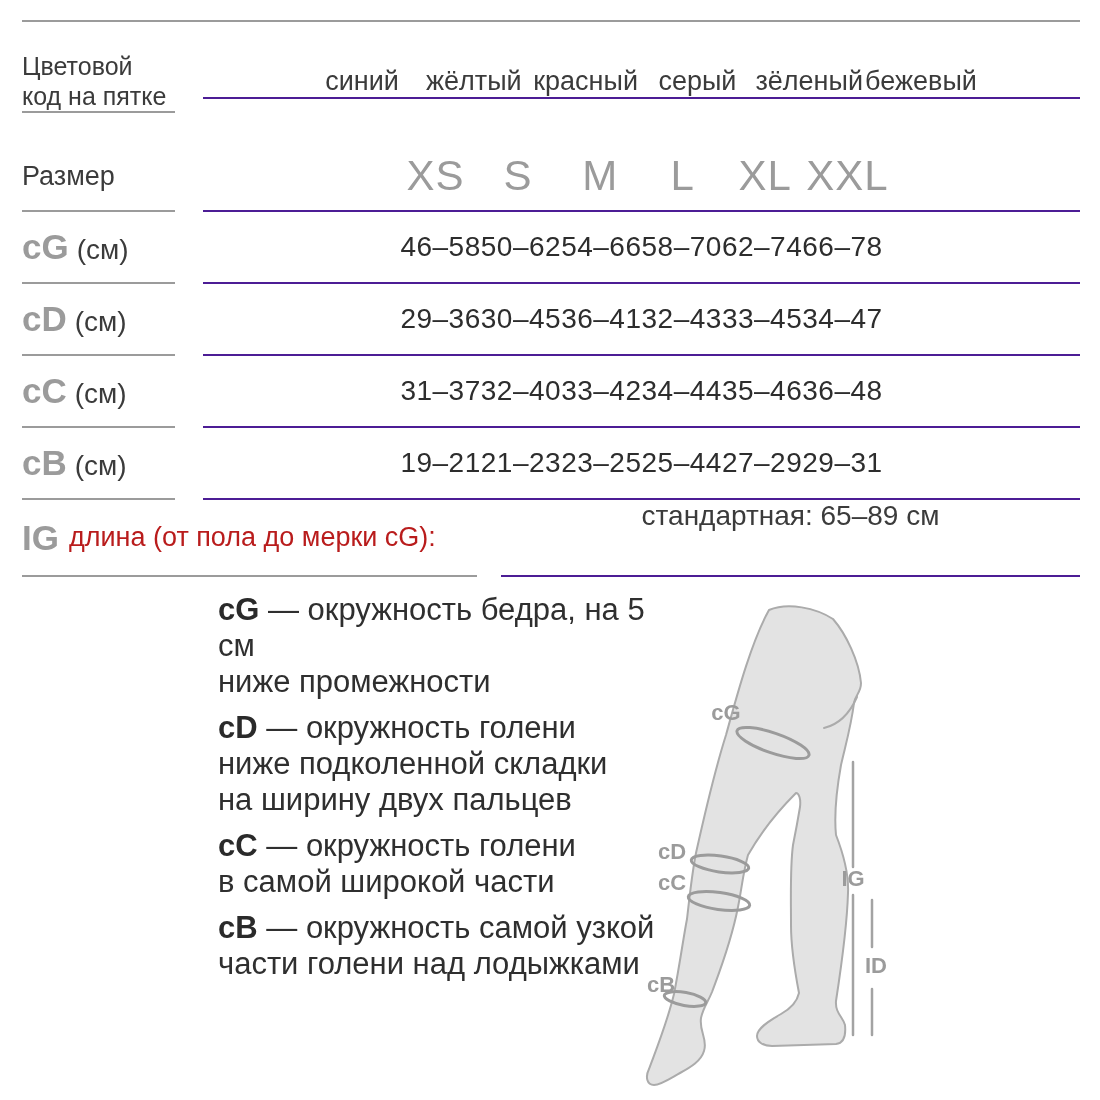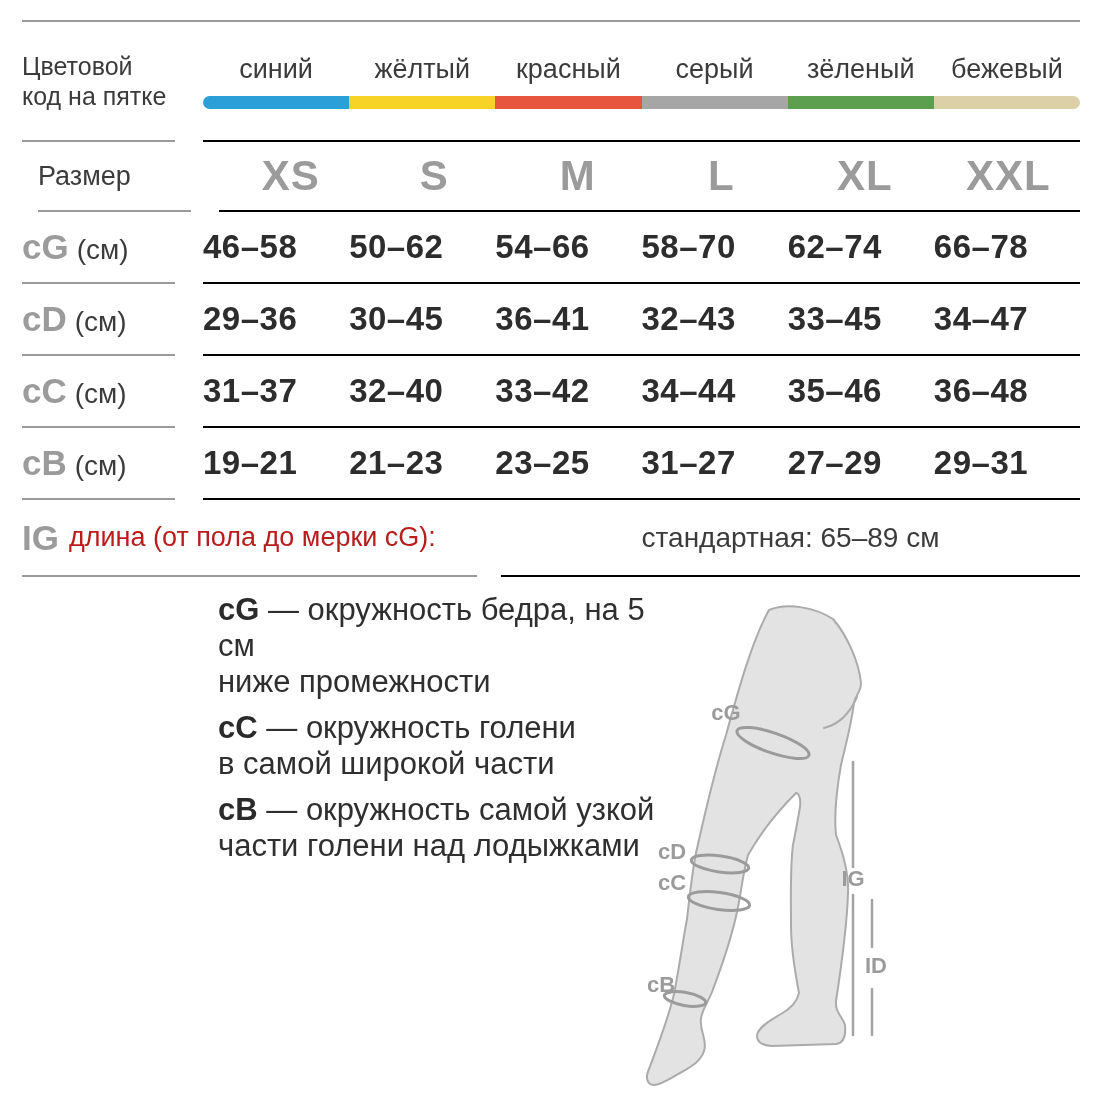--- a/index.html
+++ b/index.html
@@ -5,41 +5,41 @@
   html,body{margin:0;padding:0;background:#fff;}
   .sheet{position:relative;width:1100px;height:1100px;background:#fff;overflow:hidden;
          font-family:"Liberation Sans",sans-serif;color:#3b3b3b;}
 
   
   .table{position:absolute;left:22px;top:20px;width:1058px;border-top:2px solid #9b9b9b;}
   .row{display:flex;align-items:stretch;box-sizing:border-box;}
   .lcell{width:153px;display:flex;flex-direction:column;justify-content:center;
          border-bottom:2px solid #9b9b9b;box-sizing:border-box;}
   .gapcol{width:28px;}
-  .dcell{flex:1;display:flex;flex-direction:column;justify-content:center;
-         border-bottom:2px solid #000000;box-sizing:border-box;}
+  .dcell{flex:1;display:flex;justify-content:center;
+         border-bottom:2px solid #4c1d95;box-sizing:border-box;}
   .grid6{display:grid;grid-template-columns:repeat(6,1fr);align-items:center;}
 
-  .row-colors{height:120px;}
+  .row-colors{height:120px;align-items:center;}
   .clabel{font-size:25px;line-height:30px;white-space:pre-line;color:#3b3b3b;}
   .color-name{font-size:27px;color:#3b3b3b;text-align:center;}
   .color-bar{display:flex;height:13px;margin-top:11px;}
   .color-bar .seg{flex:1;}
   .color-bar .seg:first-child{border-radius:7px 0 0 7px;}
   .color-bar .seg:last-child{border-radius:0 7px 7px 0;}
 
-  .row-sizes{height:70px;margin-left:16px;}
+  .row-sizes{height:70px;}
   .plain-label{font-size:27px;color:#3b3b3b;}
-  .size-letter{font-size:42px;font-weight:bold;color:#9b9b9b;letter-spacing:1px;text-align:center;}
+  .size-letter{font-size:42px;font-weight:normal;color:#9b9b9b;letter-spacing:1px;text-align:center;}
 
   .row-meas{height:72px;}
   .abbr-lg{font-size:35px;font-weight:bold;color:#9b9b9b;}
   .unit{font-size:28px;color:#3b3b3b;}
   .meas-label{display:flex;align-items:baseline;gap:8px;flex-direction:row;}
-  .value{font-size:33px;font-weight:bold;color:#2d2d2d;text-align:left;letter-spacing:0.5px;}
+  .value{font-size:28px;font-weight:normal;color:#2d2d2d;text-align:left;letter-spacing:0.5px;}
 
   .row-ig{height:77px;}
   .lcell-ig{width:455px;display:flex;align-items:center;gap:10px;
             border-bottom:2px solid #9b9b9b;box-sizing:border-box;}
   .gapcol-ig{width:24px;}
   .ig-text{font-size:27px;color:#b91c1c;}
   .ig-value{font-size:28px;color:#3b3b3b;text-align:center;}
 
   
   .legend{position:absolute;left:218px;top:592px;width:445px;}
@@ -170,21 +170,21 @@
         <span class="abbr-lg">cB</span>
         <span class="unit">(см)</span>
       </div>
         </div>
       <div class="gapcol"></div>
       <div class="dcell">
           <div class="grid6">
         <span class="value">19–21</span>
         <span class="value">21–23</span>
         <span class="value">23–25</span>
-        <span class="value">31–27</span>
+        <span class="value">25–44</span>
         <span class="value">27–29</span>
         <span class="value">29–31</span>
       </div>
         </div>
     </div>
 
     <div class="row row-ig">
       <div class="lcell-ig">
         <span class="abbr-lg">IG</span>
         <span class="ig-text">длина (от пола до мерки cG):</span>
@@ -192,20 +192,23 @@
       <div class="gapcol-ig"></div>
       <div class="dcell">
         <span class="ig-value">стандартная: 65–89 см</span>
       </div>
     </div>
   </div>
 
   <div class="legend">
     <p><b class="abbr">cG</b> <span class="rest">— окружность бедра, на 5 см
 ниже промежности</span></p>
+    <p><b class="abbr">cD</b> <span class="rest">— окружность голени
+ниже подколенной складки
+на ширину двух пальцев</span></p>
     <p><b class="abbr">cC</b> <span class="rest">— окружность голени
 в самой широкой части</span></p>
     <p><b class="abbr">cB</b> <span class="rest">— окружность самой узкой
 части голени над лодыжками</span></p>
   </div>
 
   <svg class="diagram" viewBox="0 0 380 500" xmlns="http://www.w3.org/2000/svg">
 
     <path d="M 139,15
          C 158,7 186,13 203,24

